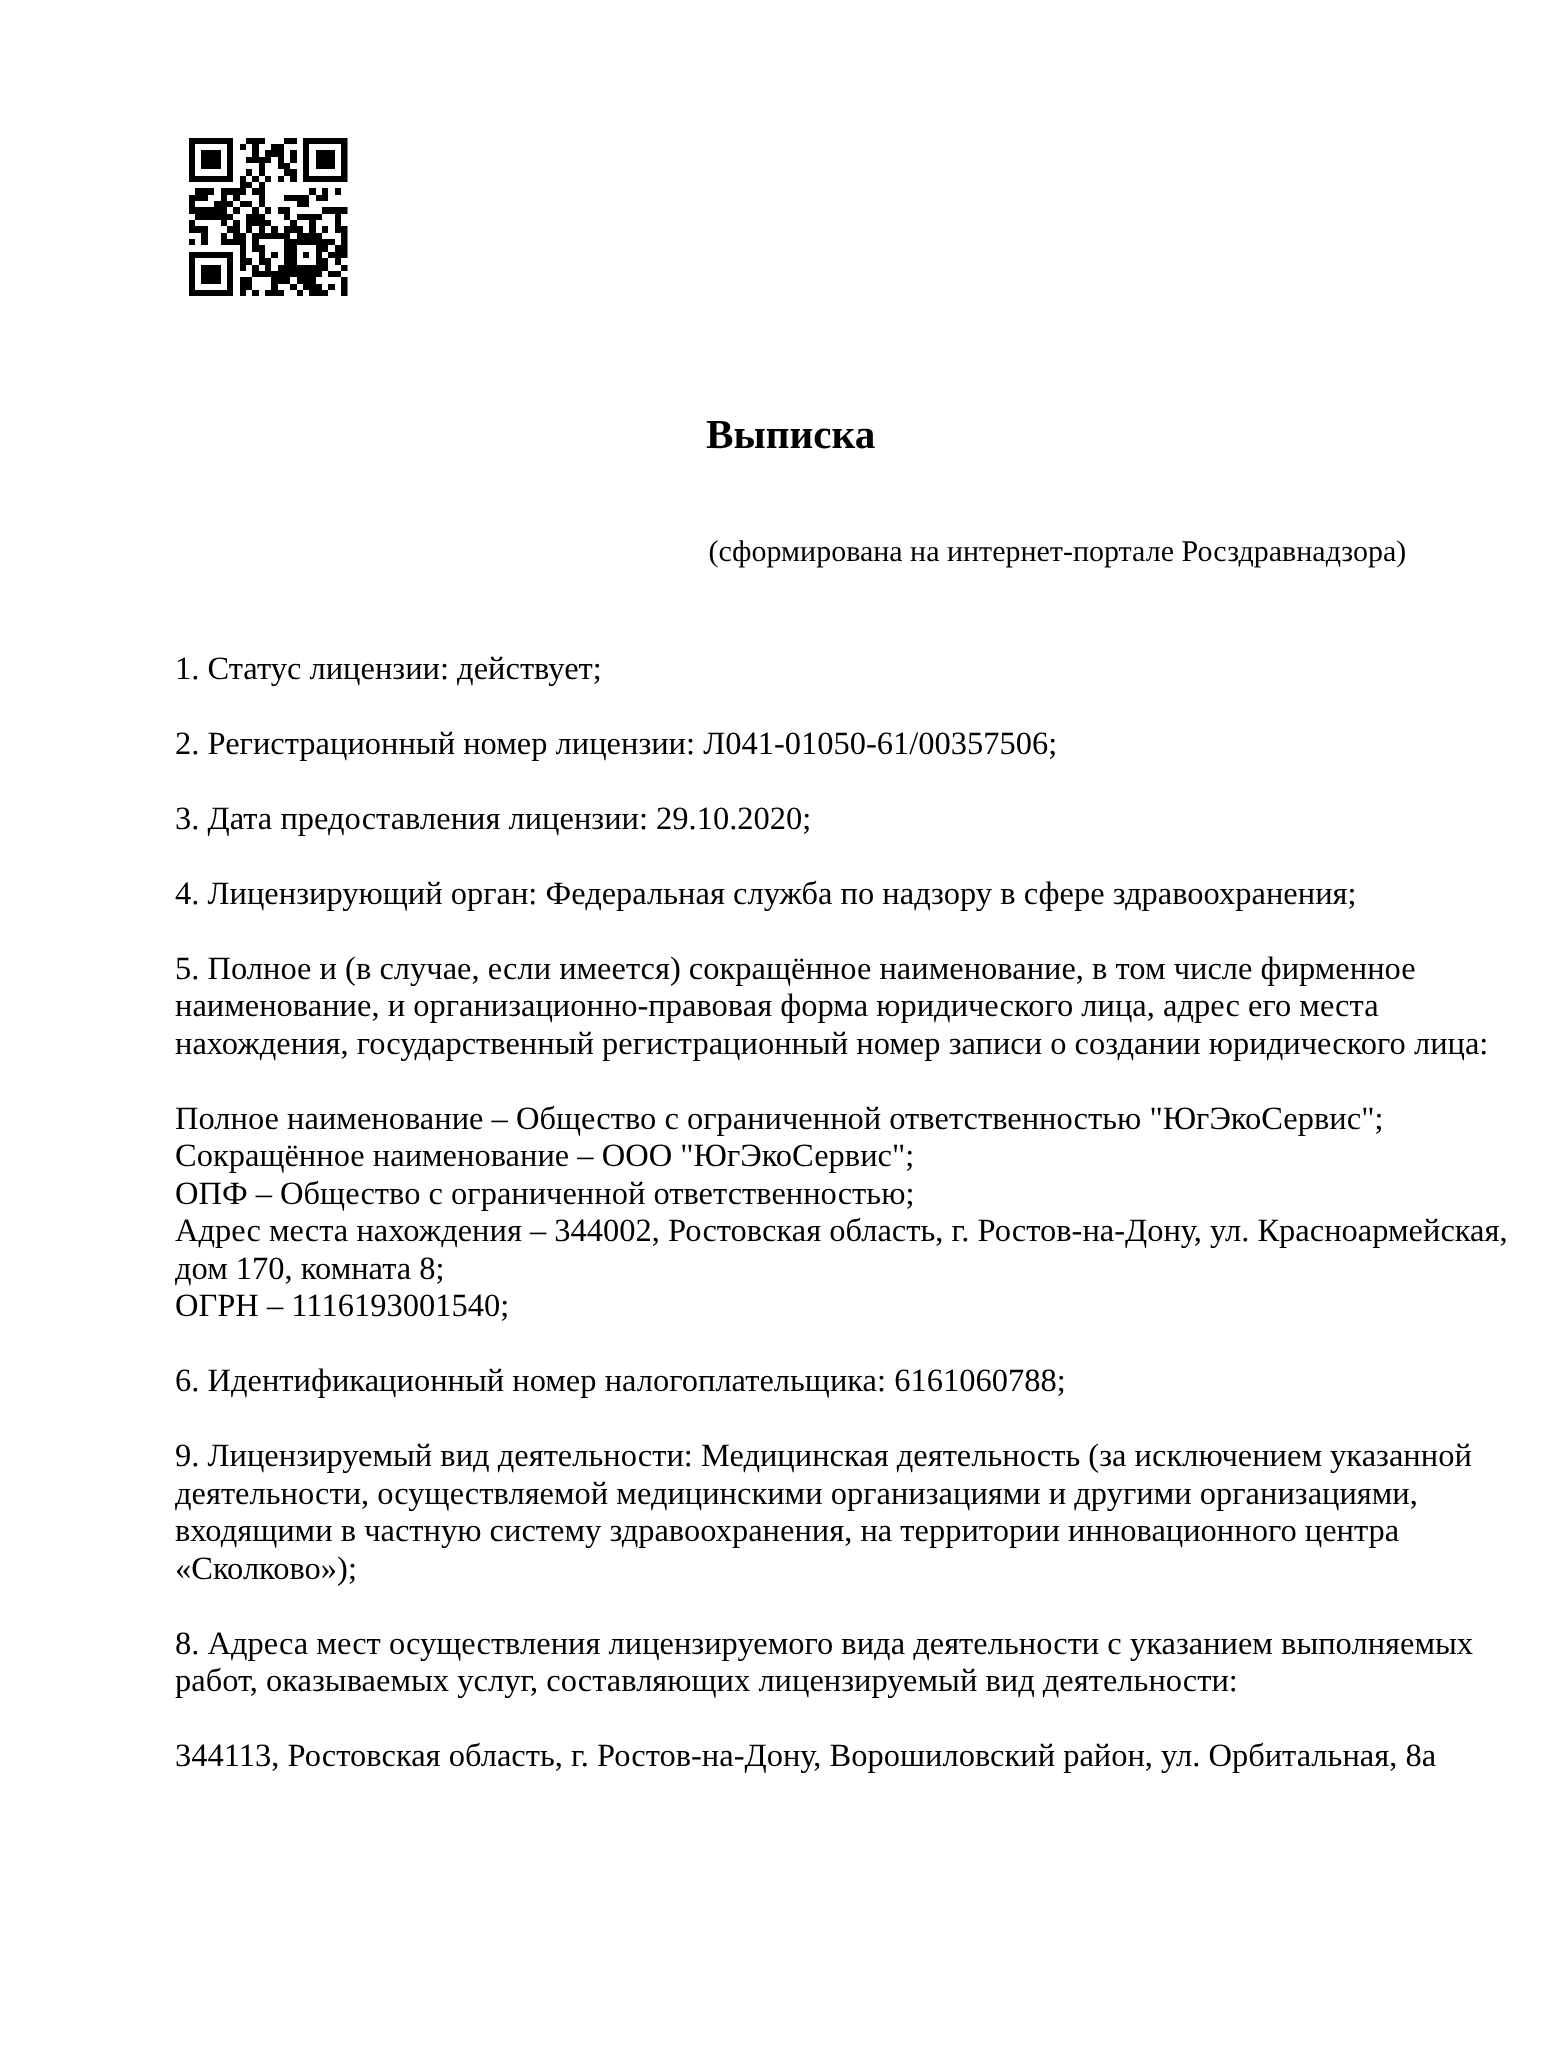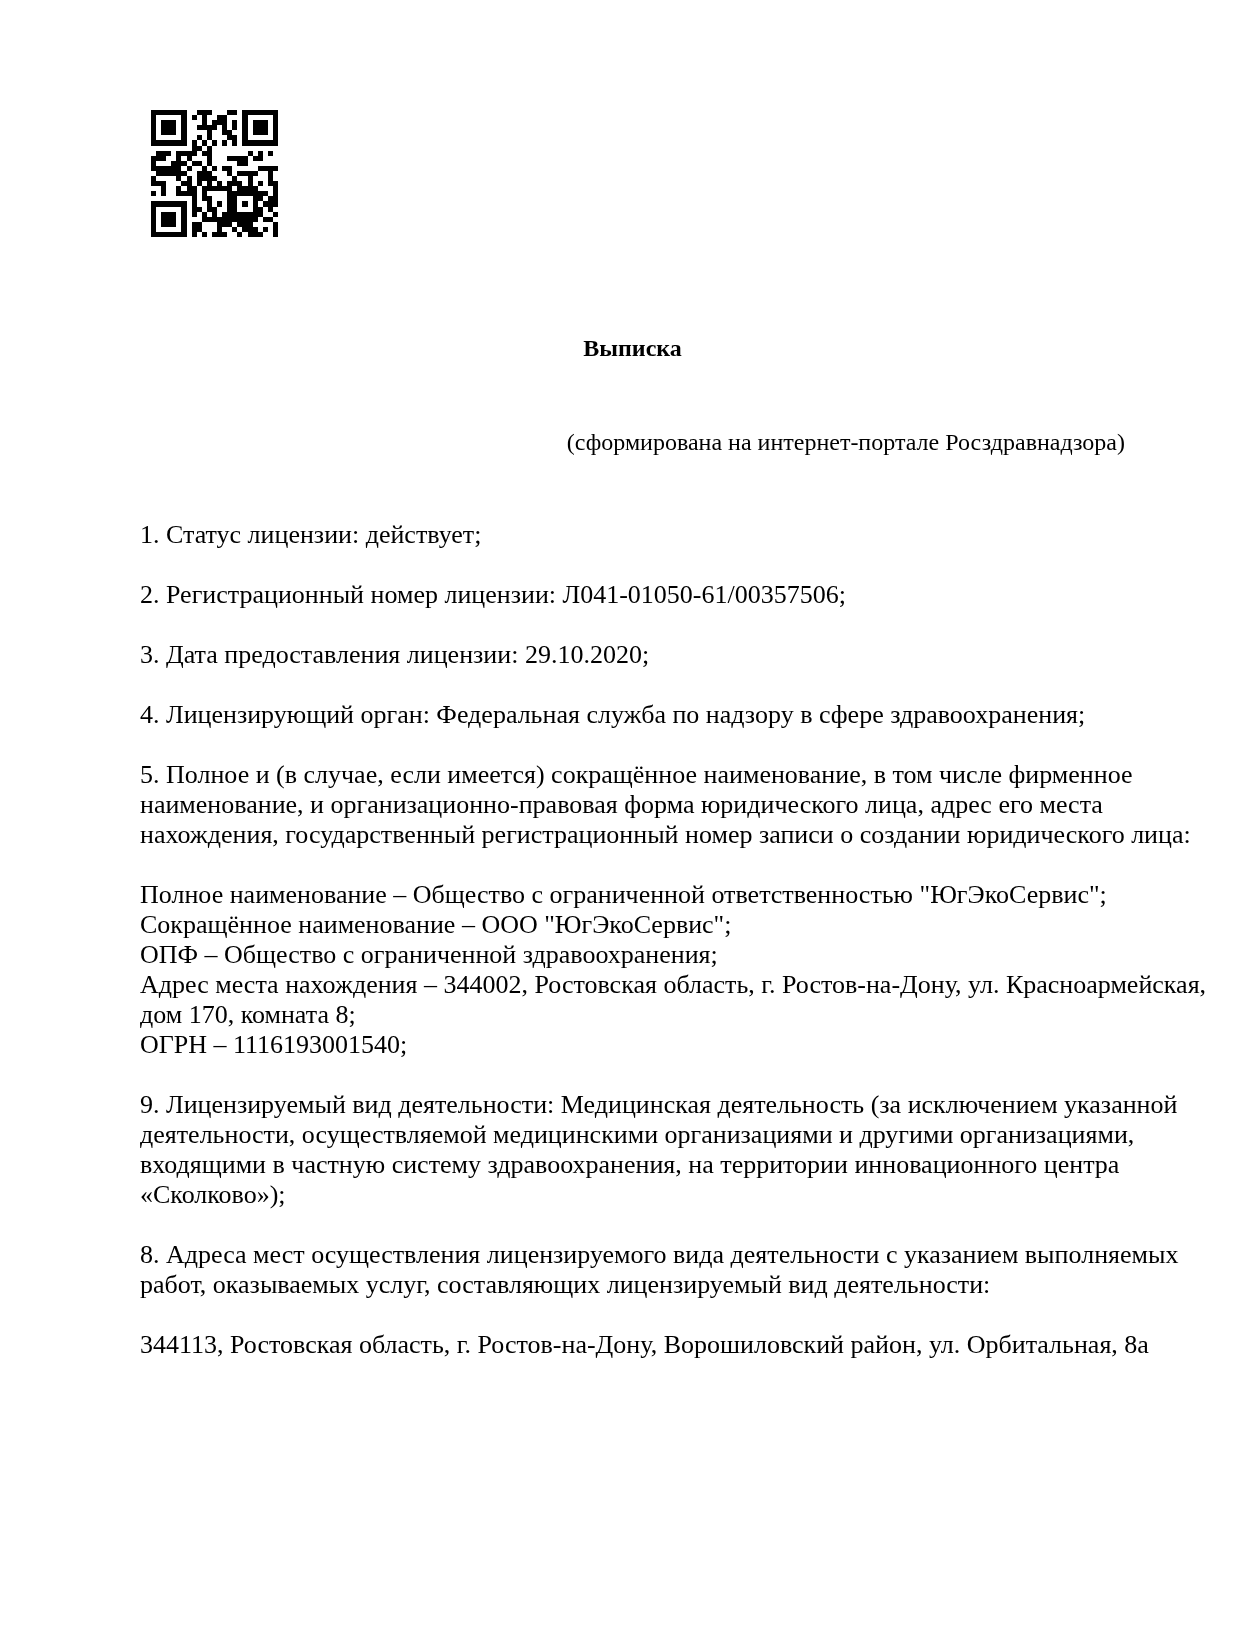--- a/index.html
+++ b/index.html
@@ -24,21 +24,21 @@
     height: 127px;
   }
   .qr svg { display: block; width: 127px; height: 127px; shape-rendering: crispEdges; }
   .title-block {
     position: absolute;
     left: 140px;
     top: 330px;
     width: 985px;
     text-align: center;
     font-weight: bold;
-    font-size: 24px;
+    font-size: 33px;
     line-height: 37px;
     white-space: nowrap;
   }
   .subtitle {
     position: absolute;
     left: 140px;
     top: 430px;
     width: 985px;
     text-align: right;
     font-size: 24px;
@@ -431,26 +431,29 @@
 
     <div class="para">
       <div class="line">5. Полное и (в случае, если имеется) сокращённое наименование, в том числе фирменное</div>
       <div class="line">наименование, и организационно-правовая форма юридического лица, адрес его места</div>
       <div class="line">нахождения, государственный регистрационный номер записи о создании юридического лица:</div>
     </div>
 
     <div class="para">
       <div class="line">Полное наименование – Общество с ограниченной ответственностью "ЮгЭкоСервис";</div>
       <div class="line">Сокращённое наименование – ООО "ЮгЭкоСервис";</div>
-      <div class="line">ОПФ – Общество с ограниченной здравоохранения;</div>
+      <div class="line">ОПФ – Общество с ограниченной ответственностью;</div>
       <div class="line">Адрес места нахождения – 344002, Ростовская область, г. Ростов-на-Дону, ул. Красноармейская,</div>
       <div class="line">дом 170, комната 8;</div>
       <div class="line">ОГРН – 1116193001540;</div>
     </div>
 
+    <div class="para">
+      <div class="line">6. Идентификационный номер налогоплательщика: 6161060788;</div>
+    </div>
 
     <div class="para">
       <div class="line">9. Лицензируемый вид деятельности: Медицинская деятельность (за исключением указанной</div>
       <div class="line">деятельности, осуществляемой медицинскими организациями и другими организациями,</div>
       <div class="line">входящими в частную систему здравоохранения, на территории инновационного центра</div>
       <div class="line">«Сколково»);</div>
     </div>
 
     <div class="para">
       <div class="line">8. Адреса мест осуществления лицензируемого вида деятельности с указанием выполняемых</div>

